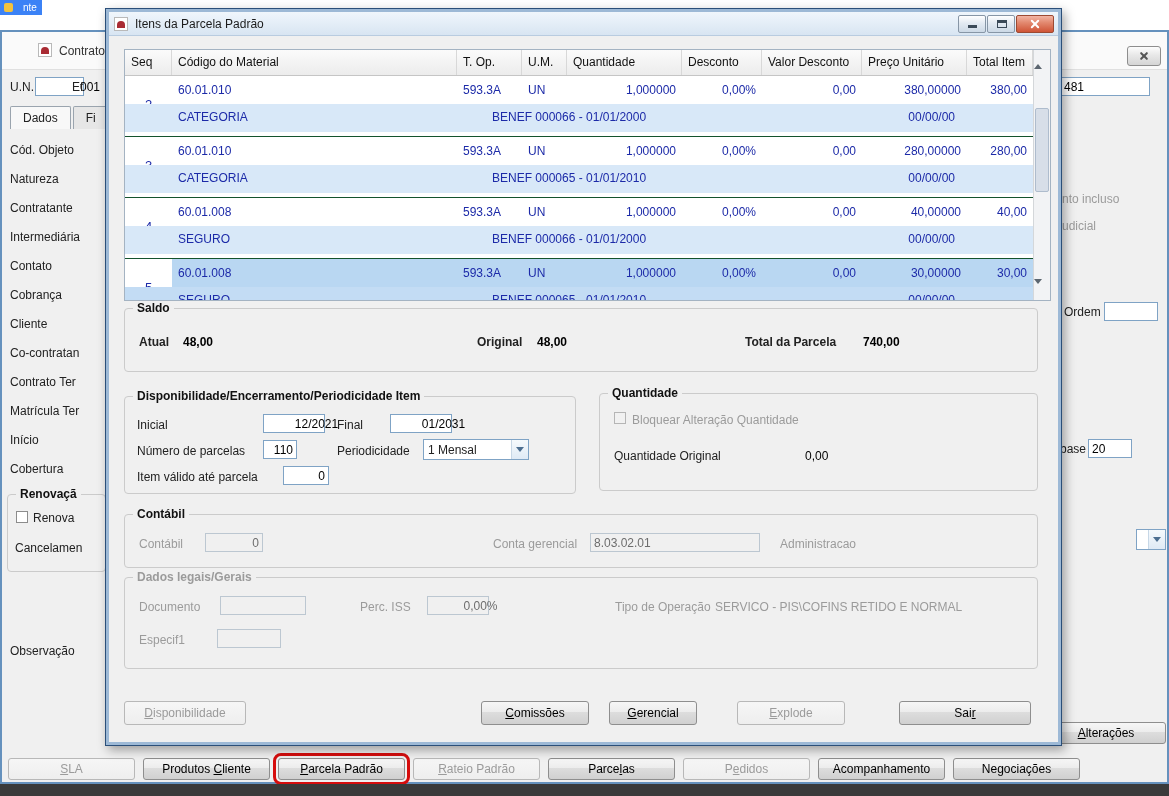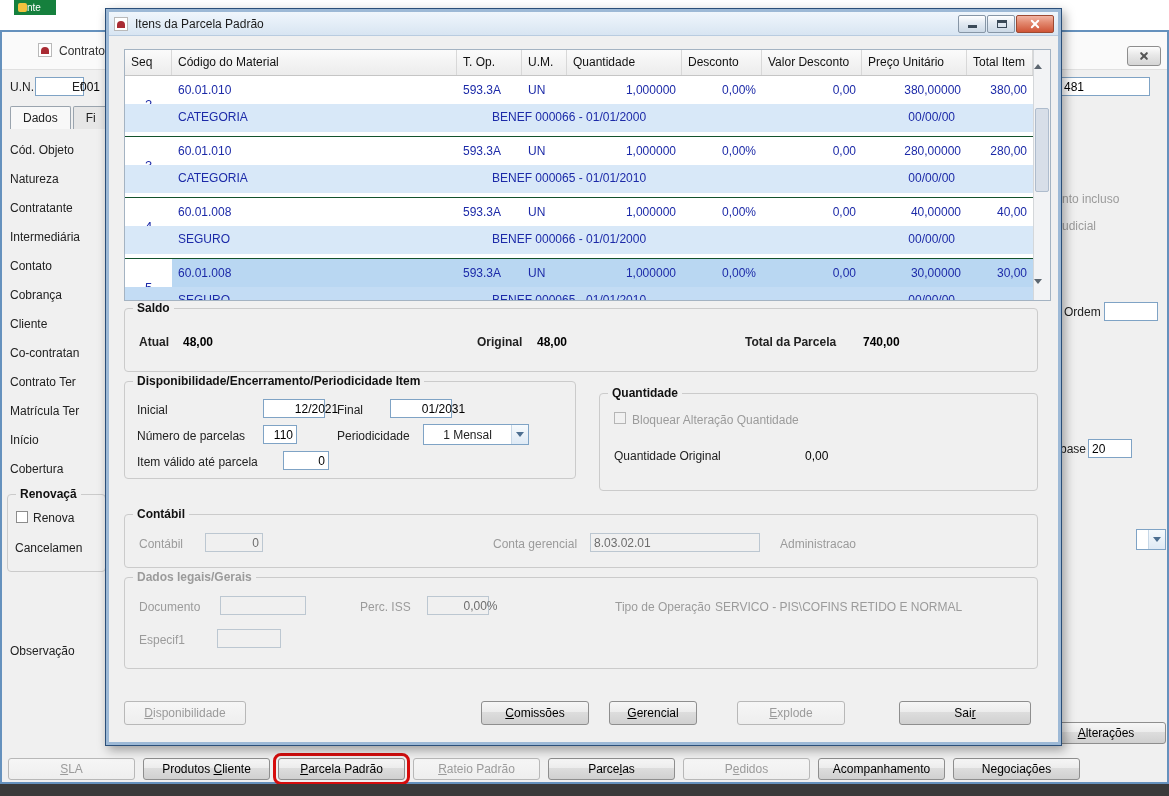--- a/index.html
+++ b/index.html
@@ -1,20 +1,20 @@
 <!DOCTYPE html>
 <html><head>
 <meta charset="utf-8">
 <style>
   * { box-sizing: border-box; margin: 0; padding: 0; }
   html,body { width:1169px; height:796px; overflow:hidden; }
   body { font-family:"Liberation Sans", sans-serif; font-size:12px; background:#ffffff; position:relative; color:#222; }
 
   
-  .browser-tab { position:absolute; left:0; top:0; width:42px; height:15px; background:#15803d; display:flex; align-items:center; gap:0; padding-left:4px; z-index:5;margin-left:14px; }
+  .browser-tab { position:absolute; left:0; top:0; width:42px; height:15px; background:#3b82f6; display:flex; align-items:center; gap:10px; padding-left:4px; z-index:5; }
   .tab-icon { width:9px; height:9px; background:#f2c23e; border-radius:2px; flex:none; }
   .browser-tab .tlbl { color:#fff; font-size:10px; line-height:1; }
 
   
   .main-window { position:absolute; left:0; top:30px; width:1169px; height:754px; background:#f0f0f0; border:2px solid #6591bd; border-bottom-width:2px; z-index:1; }
   .mw-titlebar { position:absolute; left:0; top:0; right:0; height:38px; background:#fafafa; border-bottom:1px solid #e0e0e0; }
   .totvs-icon { position:absolute; width:14px; height:14px; background:#fff; border:1px solid #b9b9b9; }
   .totvs-icon::after { content:""; position:absolute; left:2px; bottom:2px; width:8px; height:7px; background:#a92b33; border-radius:4px 4px 0 0; }
   .mw-app-icon { left:36px; top:11px; }
   .mw-title { position:absolute; left:57px; top:12px; font-size:12px; color:#333; }
@@ -103,29 +103,29 @@
   .sb-btn { position:absolute; left:0; width:16px; height:16px; cursor:pointer; }
   .sb-up { top:0; } .sb-down { bottom:0; }
   .tri { width:0; height:0; margin:5px auto 0; border:4px solid transparent; }
   .tri.up { border-bottom:5px solid #5c6670; margin-top:3px; }
   .tri.down { border-top:5px solid #5c6670; }
   .sb-thumb { position:absolute; left:1px; top:58px; width:14px; height:84px; background:#d7dee8; border:1px solid #aebccd; border-radius:2px; cursor:grab; }
 
   
   .saldo-box { left:15px; top:272px; width:914px; height:64px; }
   
-  .disp-box { left:15px; top:345px; width:452px; height:98px; }
+  .disp-box { left:15px; top:360px; width:452px; height:98px; }
   
   .quant-box { left:490px; top:357px; width:439px; height:98px; }
   
   .cont-box { left:15px; top:478px; width:914px; height:54px; }
   
   .leg-box { left:15px; top:541px; width:914px; height:92px; }
 
-  .combo { position:absolute; height:21px; background:#fff; border:1px solid #7fa3c5; display:flex; align-items:center; cursor:pointer;text-align:center; }
+  .combo { position:absolute; height:21px; background:#fff; border:1px solid #7fa3c5; display:flex; align-items:center; cursor:pointer; }
   .combo .ctext { flex:1; padding:0 4px; font-size:12px; white-space:nowrap; overflow:hidden; }
   .combo .carr { width:17px; height:100%; border-left:1px solid #c7d7e6; background:linear-gradient(#f6fafd,#dfeaf5); display:flex; align-items:center; justify-content:center; }
   .carr::after { content:""; border:4px solid transparent; border-top:5px solid #4d6f91; margin-top:4px; }
 
   .dlg-btnbar { position:absolute; left:0; top:665px; width:100%; height:24px; }
   .dbtn { position:absolute; height:24px; }
   .dbtn.p0 { left:15px;  width:122px; }
   .dbtn.p1 { left:372px; width:108px; }
   .dbtn.p2 { left:500px; width:88px;text-align:center; }
   .dbtn.p3 { left:628px; width:108px; }

